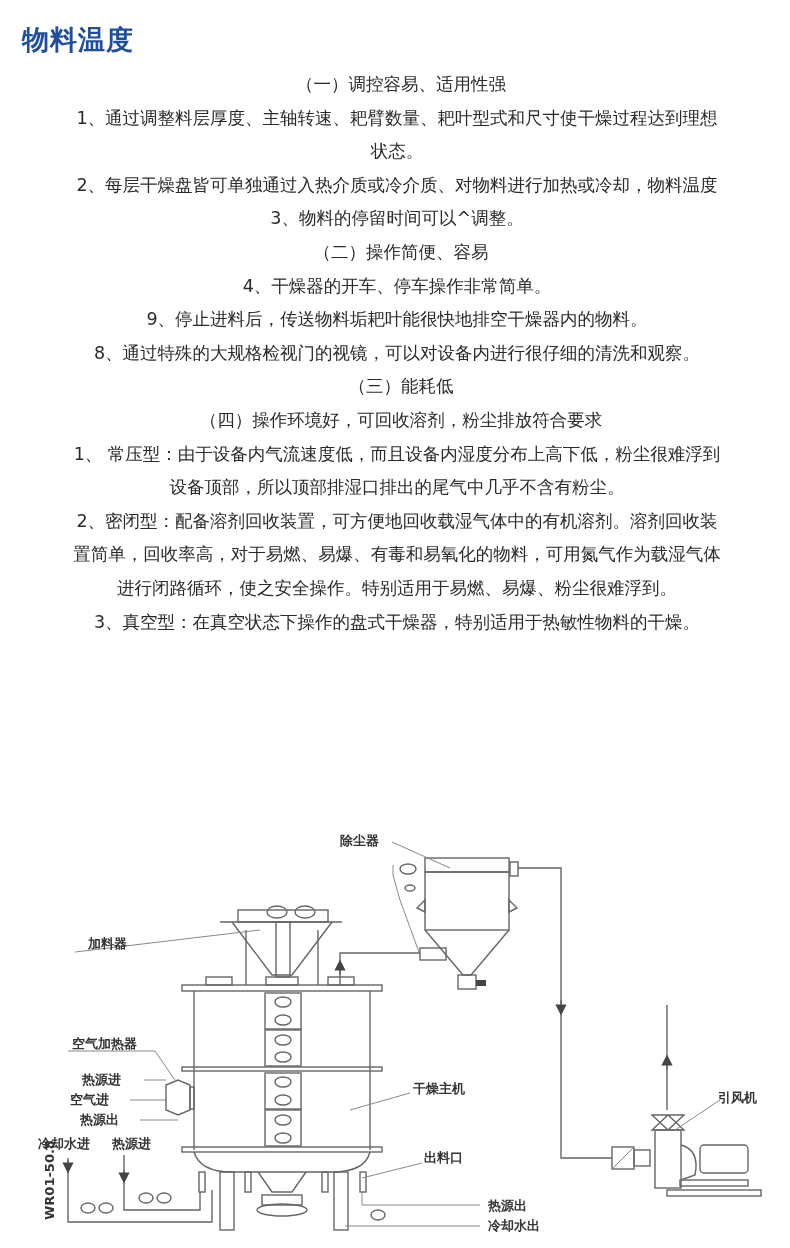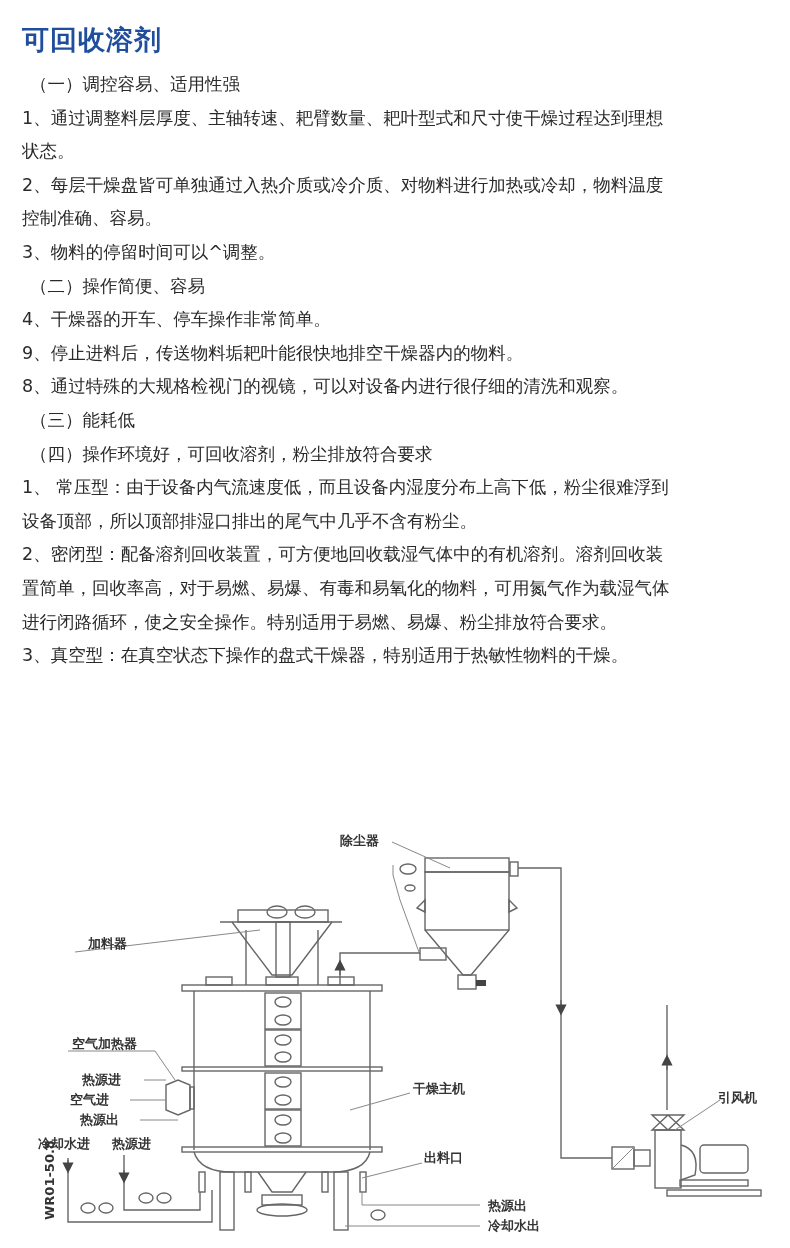--- a/index.html
+++ b/index.html
@@ -1,50 +1,49 @@
 <!DOCTYPE html>
 <html><head>
   <meta charset="utf-8">
   <style>
     html, body { margin: 0; padding: 0; background: #ffffff; }
     body { width: 790px; height: 1248px; position: relative; overflow: hidden;
            font-family: "DejaVu Sans", "Liberation Sans", sans-serif; color: #222; }
     .title { position: absolute; left: 22px; top: 20px; font-size: 27px; font-weight: bold;
              color: #1f4f9c; letter-spacing: 1px; line-height: 40px; }
     .content { position: absolute; left: 22px; top: 68px; width: 750px; }
-    .line { font-size: 17.5px; line-height: 33.6px; white-space: nowrap; color: #2a2a2a; }
+    .line { font-size: 17.5px; line-height: 33.6px; white-space: nowrap; color: #2a2a2a; text-align: center; }
     .section { padding-left: 8px; }
     .diagram { position: absolute; left: 0; top: 800px; width: 790px; height: 448px; }
     .lbl { font-family: "DejaVu Sans", sans-serif; font-size: 13px; font-weight: bold; fill: #333; }
     .stroke { stroke: #666; fill: none; stroke-width: 1.4; }
     .thin { stroke: #888; fill: none; stroke-width: 1; }
   </style>
 </head>
 <body>
 
-<div class="title">可回收溶剂</div>
+<div class="title">物料温度</div>
 
 <div class="content">
   <div class="line section">（一）调控容易、适用性强</div>
   <div class="line">1、通过调整料层厚度、主轴转速、耙臂数量、耙叶型式和尺寸使干燥过程达到理想</div>
   <div class="line">状态。</div>
   <div class="line">2、每层干燥盘皆可单独通过入热介质或冷介质、对物料进行加热或冷却，物料温度</div>
-  <div class="line">控制准确、容易。</div>
   <div class="line">3、物料的停留时间可以^调整。</div>
   <div class="line section">（二）操作简便、容易</div>
   <div class="line">4、干燥器的开车、停车操作非常简单。</div>
   <div class="line">9、停止进料后，传送物料垢耙叶能很快地排空干燥器内的物料。</div>
   <div class="line">8、通过特殊的大规格检视门的视镜，可以对设备内进行很仔细的清洗和观察。</div>
   <div class="line section">（三）能耗低</div>
   <div class="line section">（四）操作环境好，可回收溶剂，粉尘排放符合要求</div>
   <div class="line">1、 常压型：由于设备内气流速度低，而且设备内湿度分布上高下低，粉尘很难浮到</div>
   <div class="line">设备顶部，所以顶部排湿口排出的尾气中几乎不含有粉尘。</div>
   <div class="line">2、密闭型：配备溶剂回收装置，可方便地回收载湿气体中的有机溶剂。溶剂回收装</div>
   <div class="line">置简单，回收率高，对于易燃、易爆、有毒和易氧化的物料，可用氮气作为载湿气体</div>
-  <div class="line">进行闭路循环，使之安全操作。特别适用于易燃、易爆、粉尘排放符合要求。</div>
+  <div class="line">进行闭路循环，使之安全操作。特别适用于易燃、易爆、粉尘很难浮到。</div>
   <div class="line">3、真空型：在真空状态下操作的盘式干燥器，特别适用于热敏性物料的干燥。</div>
 </div>
 
 <svg class="diagram" viewBox="0 800 790 448" xmlns="http://www.w3.org/2000/svg">
   <defs>
     <marker id="arr" markerWidth="8" markerHeight="8" refX="4" refY="4" orient="auto">
       <path d="M0,0 L8,4 L0,8 z" fill="#444"></path>
     </marker>
   </defs>
 

